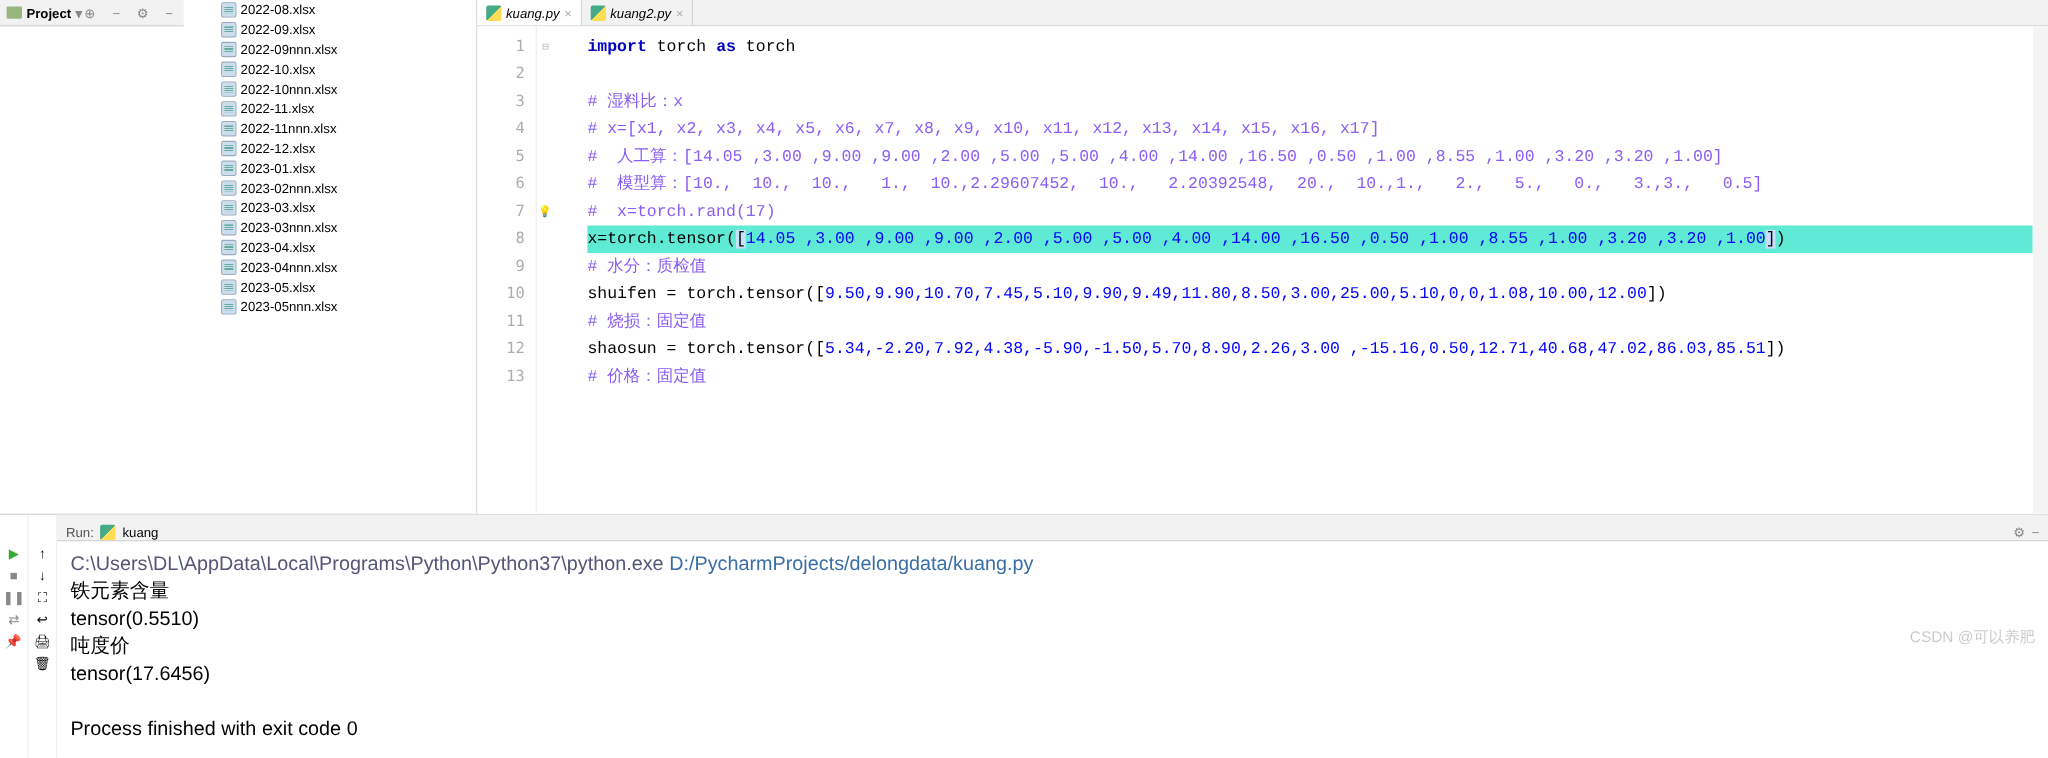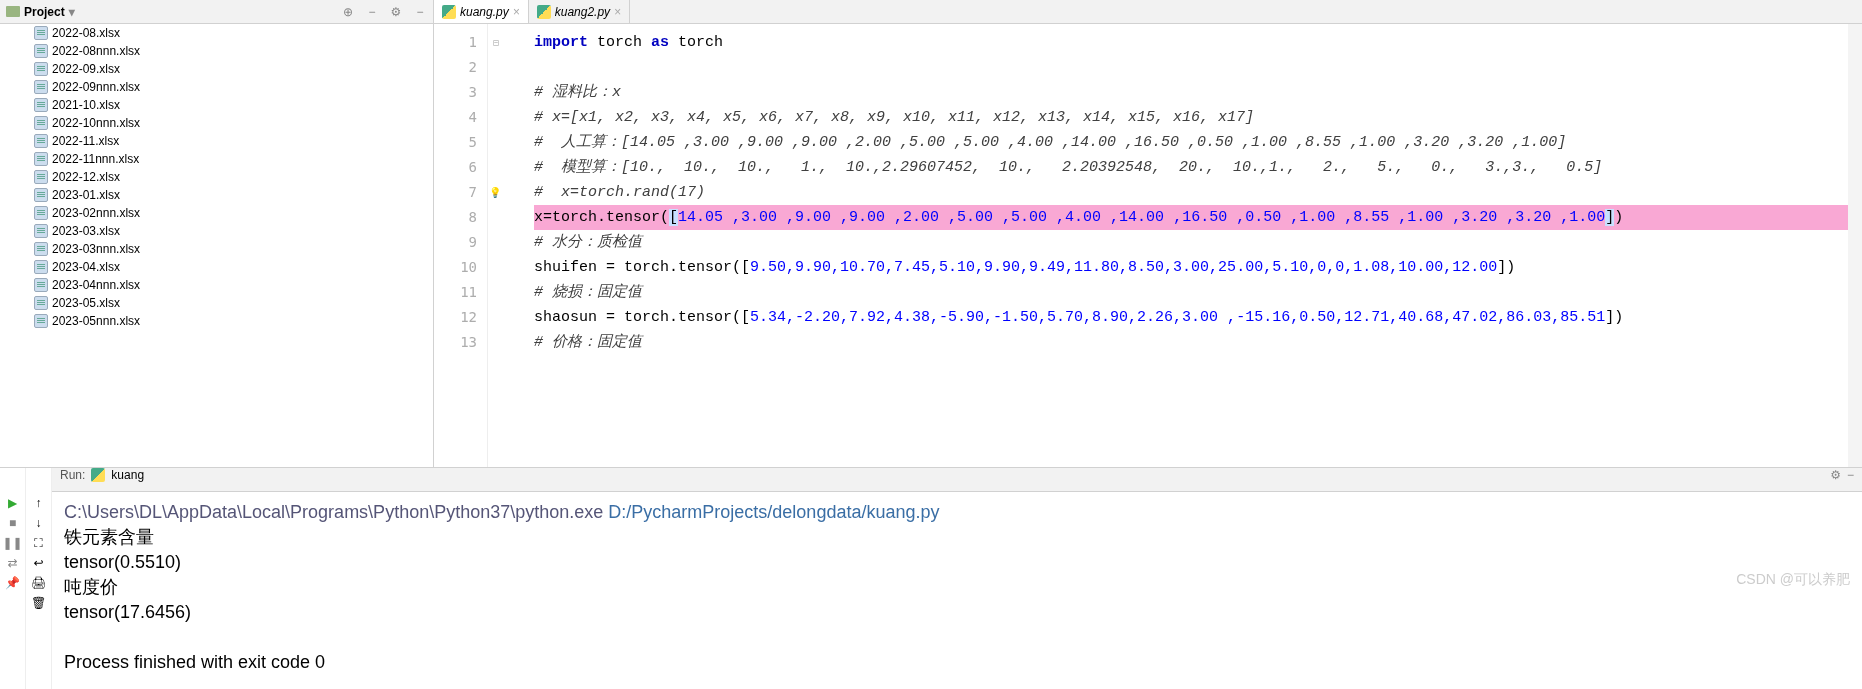--- a/index.html
+++ b/index.html
@@ -1,21 +1,21 @@
 <!DOCTYPE html>
 <html><head>
 <meta charset="utf-8">
 <style>
 * { margin: 0; padding: 0; box-sizing: border-box; }
 body { font-family: "Segoe UI", Arial, sans-serif; font-size: 12px; background: #fff; color: #000; overflow: hidden; }
 .root { display: flex; flex-direction: column; width: 1862px; height: 689px; }
 .main-area { display: flex; flex: 1; min-height: 0; border-bottom: 1px solid #d1d1d1; }
 
 
-.sidebar { width: 434px; display: flex; flex-direction: column; border-right: 1px solid #d1d1d1; }
+.sidebar { width: 434px; display: flex; flex-direction: row; border-right: 1px solid #d1d1d1; }
 .sidebar-header { display: flex; align-items: center; height: 24px; padding: 0 6px; border-bottom: 1px solid #d1d1d1; background: #f2f2f2; }
 .sidebar-title { display: flex; align-items: center; gap: 4px; flex: 1; }
 .sidebar-title .folder-icon { width: 14px; height: 11px; background: #99b580; border-radius: 1px; }
 .sidebar-title span { font-weight: bold; }
 .sidebar-tools { display: flex; gap: 10px; color: #888; }
 .sidebar-tools .tool { width: 14px; height: 14px; display: flex; align-items: center; justify-content: center; cursor: pointer; }
 .file-list { flex: 1; overflow-y: auto; padding-top: 2px; }
 .file-item { display: flex; align-items: flex-start; height: 18px; padding-left: 34px; gap: 4px; cursor: pointer; }
 .excel-icon { width: 14px; height: 14px; background: linear-gradient(#cde,#cde); border: 1px solid #9ab; border-radius: 2px; position: relative; }
 .excel-icon::after { content: ""; position: absolute; left: 2px; top: 3px; width: 8px; height: 6px; background: repeating-linear-gradient(#6a9 0 1px, transparent 1px 2px); }
@@ -25,35 +25,35 @@
 .tabs { display: flex; height: 24px; background: #f2f2f2; border-bottom: 1px solid #d1d1d1; }
 .tab { display: flex; align-items: center; gap: 4px; padding: 0 8px; border-right: 1px solid #d1d1d1; background: #fff; cursor: pointer; font-style: italic; }
 .tab.inactive { background: #f2f2f2; }
 .py-icon { width: 14px; height: 14px; background: linear-gradient(135deg,#4a8 50%,#fd5 50%); border-radius: 2px; }
 .close-x { color: #aaa; }
 .editor-body { flex: 1; display: flex; overflow: hidden; background: #fff; }
 .gutter { width: 54px; background: #fff; border-right: 1px solid #eee; text-align: right; padding: 6px 10px 0 0; font-family: Consolas, monospace; font-size: 14px; color: #adadad; line-height: 25px; }
 .gutter-fold { width: 16px; padding-top: 6px; line-height: 25px; font-family: Consolas, monospace; font-size: 10px; color: #bbb; text-align: center; }
 .code { flex: 1; padding: 6px 0 0 30px; font-family: Consolas, "Courier New", monospace; font-size: 15px; line-height: 25px; white-space: pre; overflow: auto; }
 .code .kw { color: #0000c0; font-weight: bold; }
-.code .cm { color: #404040; font-style: italic; }
+.code .cm { color: #8b5cf6; }
 .code .num { color: #0000ff; }
 .code .fn { color: #000; }
-.code .highlight-line { background: #f9a8d4; display: inline-block; min-width: 100%; font-family: Liberation Mono, monospace; }
+.code .highlight-line { background: #5eead4; display: inline-block; min-width: 100%; font-family: Liberation Mono, monospace; }
 .code .br-hl { background: #c8e0ff; }
 .editor-scroll-v { width: 14px; background: #f4f4f4; }
 
 
 .run-panel { display: flex; height: 221px; }
 .run-left-gutter { width: 26px; display: flex; flex-direction: column; align-items: center; gap: 6px; padding-top: 28px; border-right: 1px solid #eee; }
 .run-left-gutter .ic { width: 14px; height: 14px; color: #888; display: flex; align-items: center; justify-content: center; }
 .run-left-gutter .ic.play { color: #3a3; }
 .run-col2 { width: 26px; display: flex; flex-direction: column; align-items: center; gap: 6px; padding-top: 28px; border-right: 1px solid #eee; }
 .run-body { flex: 1; display: flex; flex-direction: column; }
-.run-header { height: 24px; display: flex; align-items: flex-start; padding: 0 8px; gap: 6px; border-bottom: 1px solid #d1d1d1; background: #f2f2f2; }
+.run-header { height: 24px; display: flex; align-items: flex-end; padding: 0 8px; gap: 6px; border-bottom: 1px solid #d1d1d1; background: #f2f2f2; }
 .run-header .lbl { color: #555; }
 .run-header .spacer { flex: 1; }
 .run-output { flex: 1; padding: 8px 12px; font-family: Liberation Sans, sans-serif; font-size: 18px; line-height: 25px; white-space: pre; overflow: auto; }
 .run-output .path { color: #557; }
 .run-output .path .arg { color: #3a6ea5; }
 .watermark { position: absolute; right: 12px; bottom: 100px; color: #ccc; font-size: 14px; user-select: none; }
 </style>
 </head>
 <body>
 
@@ -74,33 +74,29 @@
           <span class="tool">−</span>
         </div>
       </div>
       <div class="file-list" id="file-list">
           <div class="file-item">
             <span class="excel-icon"></span>
             <span>2022-08.xlsx</span>
           </div>
           <div class="file-item">
             <span class="excel-icon"></span>
-            <span>2022-08nnn.xlsx</span>
-          </div>
-          <div class="file-item">
-            <span class="excel-icon"></span>
             <span>2022-09.xlsx</span>
           </div>
           <div class="file-item">
             <span class="excel-icon"></span>
             <span>2022-09nnn.xlsx</span>
           </div>
           <div class="file-item">
             <span class="excel-icon"></span>
-            <span>2021-10.xlsx</span>
+            <span>2022-10.xlsx</span>
           </div>
           <div class="file-item">
             <span class="excel-icon"></span>
             <span>2022-10nnn.xlsx</span>
           </div>
           <div class="file-item">
             <span class="excel-icon"></span>
             <span>2022-11.xlsx</span>
           </div>
           <div class="file-item">

